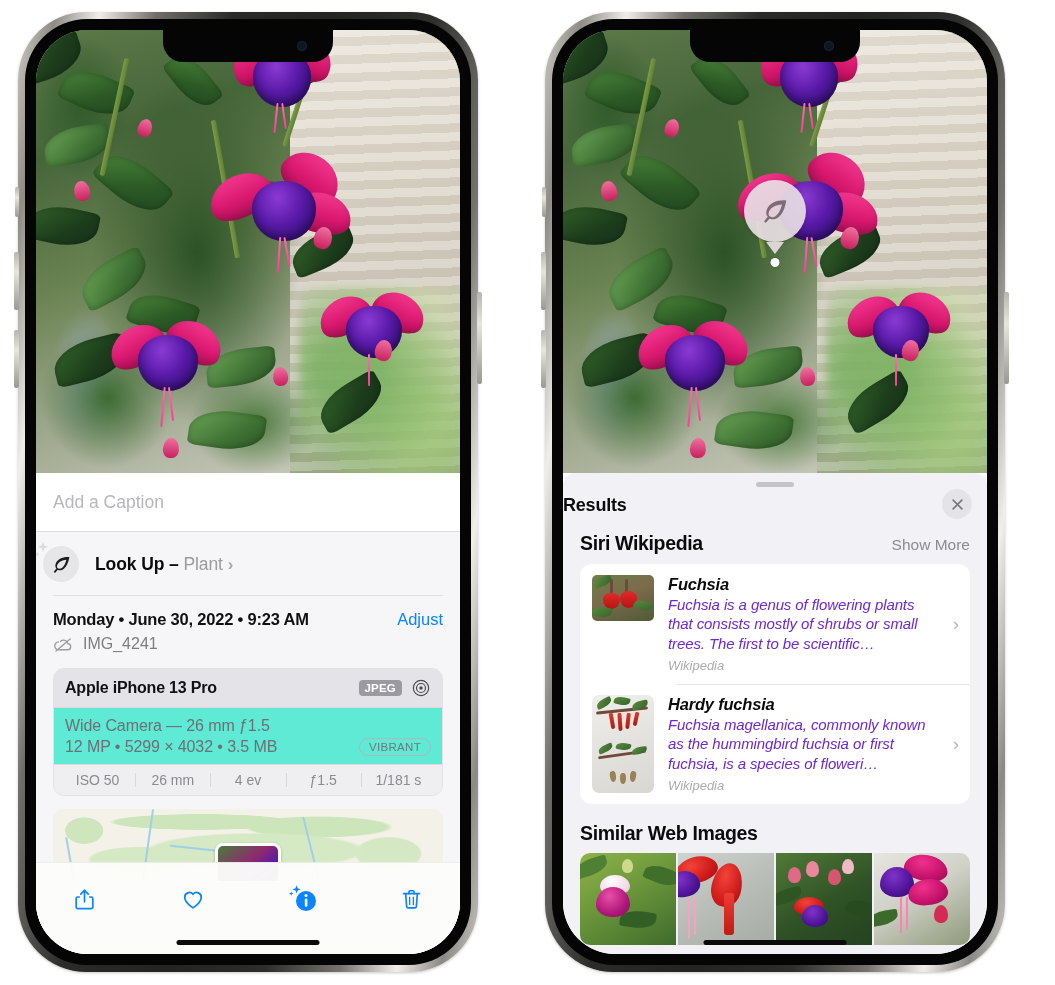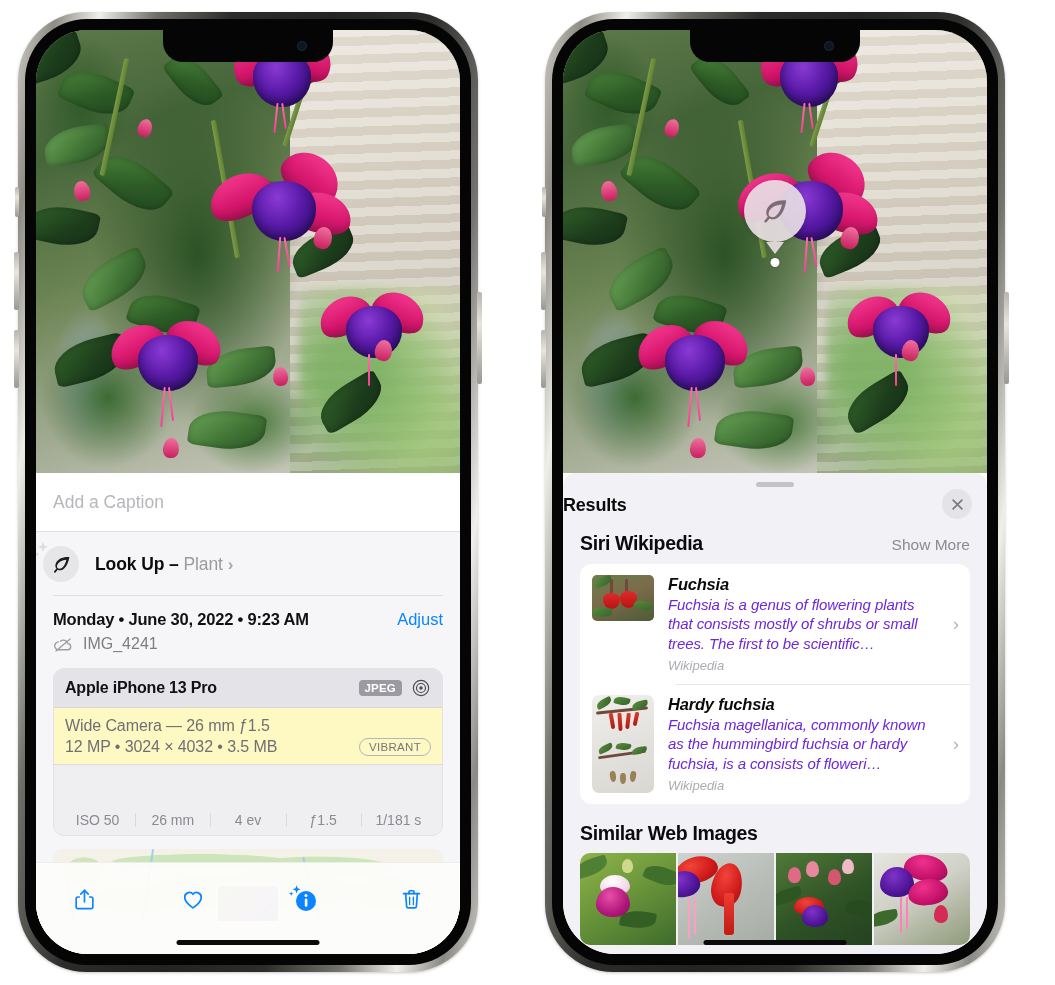--- a/index.html
+++ b/index.html
@@ -255,35 +255,35 @@
     padding: 9px 11px;
     background: #e4e4e8;
     border-bottom: .5px solid #d8d8dc;
   }
   .cam-head .title { font-size: 16px; font-weight: bold; color: #111113; letter-spacing: -.2px; }
   .cam-head .right { display: flex; align-items: center; gap: 9px; }
   .chip-jpeg {
     background: #9a9aa0; color:#fff; font-size: 11.5px; font-weight: bold;
     border-radius: 4px; padding: 2px 6px; letter-spacing: .2px;
   }
-  .cam-body { padding: 9px 11px 8px 11px; background:#fef9c3; }
+  .cam-body { padding: 9px 11px 8px 11px; background:#5eead4; }
   .cam-line { font-size: 16px; color: #6f6f75; letter-spacing: -.1px; }
   .cam-line2 { display:flex; align-items:center; justify-content:space-between; margin-top: 3px; }
   .chip-vibrant {
     border: 1px solid #b4b4ba; color:#76767c; font-size: 11.5px;
     border-radius: 10px; padding: 2px 9px; letter-spacing: .3px;
   }
   .cam-foot {
     display: grid; grid-template-columns: repeat(5,1fr);
     border-top: .5px solid #dcdce0;
     background:#efeff2;
     padding: 7px 6px;
     font-size: 14px; color: #8a8a90;
   }
-  .cam-foot > div { text-align:center; position: relative; margin-top: 40px; }
+  .cam-foot > div { text-align:center; position: relative; }
   .cam-foot > div + div::before {
     content:""; position:absolute; left:0; top:1px; bottom:1px; width:1px; background:#d8d8dd;
   }
 
   
   .map-strip {
     margin: 13px 17px 0 17px;
     height: 72px;
     border-radius: 11px 11px 0 0;
     overflow: hidden;
@@ -594,21 +594,21 @@
                   <svg width="20" height="20" viewBox="0 0 24 24">
                     <circle cx="12" cy="12" r="9.2" fill="none" stroke="#4b4b50" stroke-width="1.4"></circle>
                     <circle cx="12" cy="12" r="5.4" fill="none" stroke="#4b4b50" stroke-width="1.4"></circle>
                     <circle cx="12" cy="12" r="2.1" fill="#4b4b50"></circle>
                   </svg>
                 </div>
               </div>
               <div class="cam-body">
                 <div class="cam-line">Wide Camera — 26 mm ƒ1.5</div>
                 <div class="cam-line2">
-                  <div class="cam-line">12 MP • 3024 × 4032 • 3.5 MB</div>
+                  <div class="cam-line">12 MP • 5299 × 4032 • 3.5 MB</div>
                   <div class="chip-vibrant">VIBRANT</div>
                 </div>
               </div>
               <div class="cam-foot">
                 <div>ISO 50</div>
                 <div>26 mm</div>
                 <div>4 ev</div>
                 <div>ƒ1.5</div>
                 <div>1/181 s</div>
               </div>
@@ -805,21 +805,21 @@
                 <div class="kt-stem" style="left:6px;top:58px;width:48px;height:3px;transform:rotate(-8deg)"></div>
                 <div class="kt-leaf" style="left:6px;top:50px;width:15px;height:7px;transform:rotate(-22deg)"></div>
                 <div class="kt-leaf" style="left:24px;top:48px;width:15px;height:7px;transform:rotate(10deg)"></div>
                 <div class="kt-leaf" style="left:40px;top:52px;width:15px;height:7px;transform:rotate(-8deg)"></div>
                 <div class="kt-seed" style="left:18px;top:76px;width:6px;height:11px;transform:rotate(-8deg)"></div>
                 <div class="kt-seed" style="left:28px;top:78px;width:6px;height:11px"></div>
                 <div class="kt-seed" style="left:38px;top:76px;width:6px;height:11px;transform:rotate(8deg)"></div>
               </div>
               <div class="ktext">
                 <div class="ktitle">Hardy fuchsia</div>
-                <div class="kdesc">Fuchsia magellanica, commonly known as the hummingbird fuchsia or hardy fuchsia, is a consists of floweri…</div>
+                <div class="kdesc">Fuchsia magellanica, commonly known as the hummingbird fuchsia or first fuchsia, is a species of floweri…</div>
                 <div class="ksrc">Wikipedia</div>
               </div>
               <div class="kchev">›</div>
             </div>
 
           </div>
 
           <div class="sec-head sec-head2">
             <div class="sec-title">Similar Web Images</div>
           </div>

